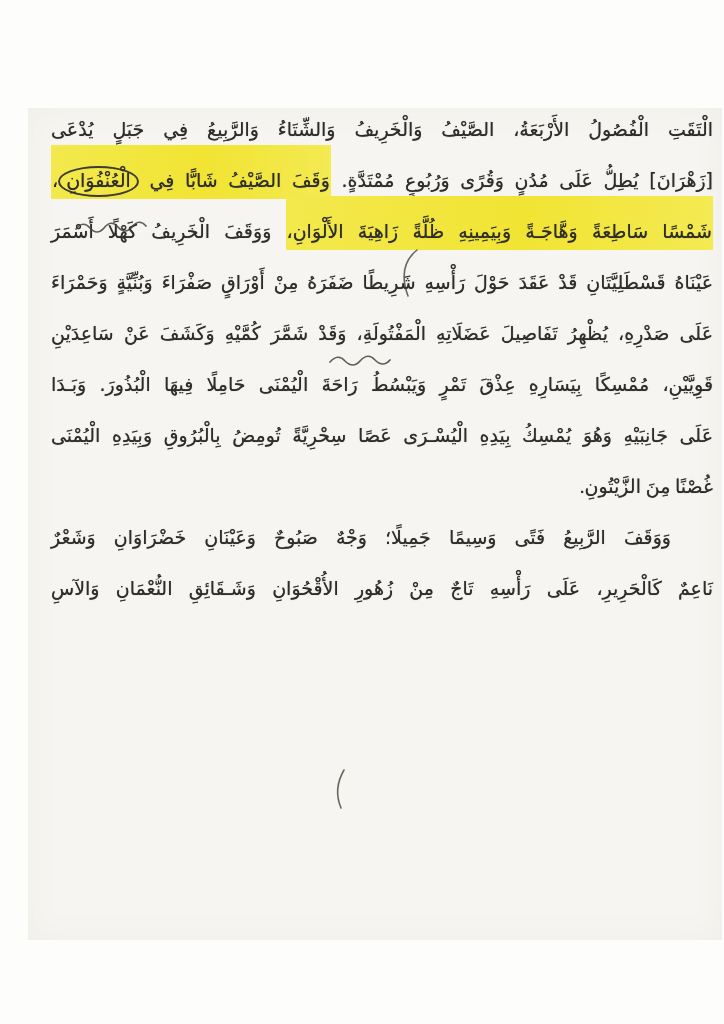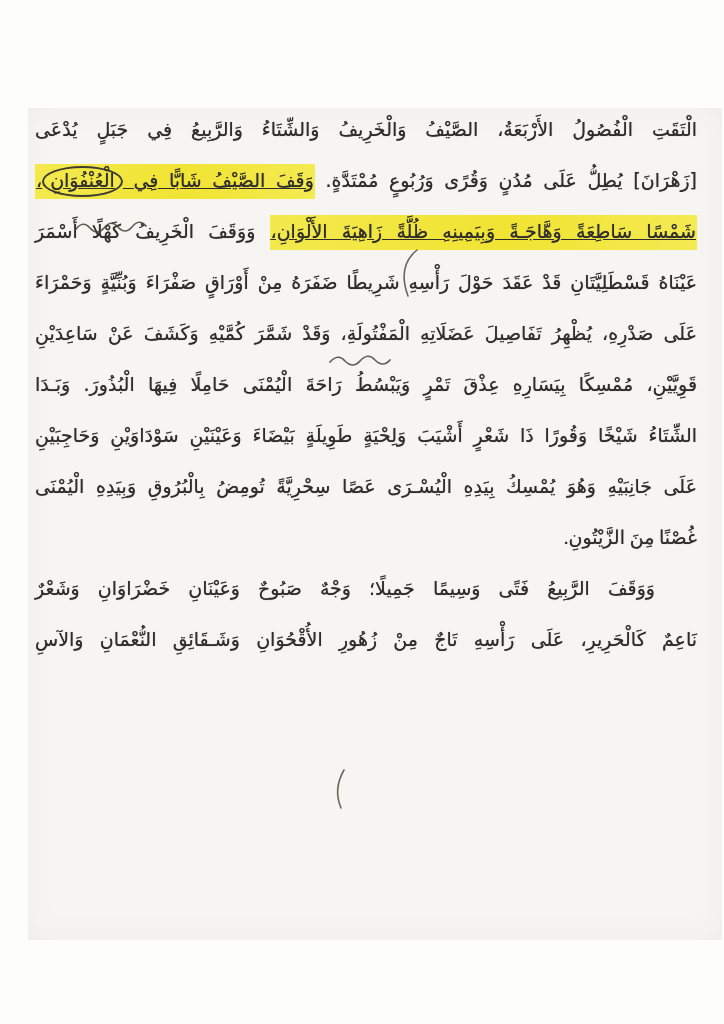--- a/index.html
+++ b/index.html
@@ -7,39 +7,38 @@
     width:724px;height:1024px;position:relative;overflow:hidden;
     background:#fdfdfc;
     font-family:"DejaVu Sans", sans-serif;
   }
   .scan{
     position:absolute;left:28px;top:108px;width:694px;height:832px;
     background:#f6f5f1;
     box-shadow:inset 0 0 30px rgba(120,115,100,0.06);
   }
   .text-block{
-    position:absolute;top:104px;right:27px;width:662px;
+    position:absolute;top:104px;right:11px;width:662px;
     direction:rtl;
     font-size:19px;line-height:51px;
     color:#2e2d2b;
     text-shadow:0 0 0.7px rgba(46,45,43,0.75);
     filter:blur(0.25px);
   }
   .line{
     height:51px;
     text-align:justify;
     text-align-last:justify;
     white-space:nowrap;
   }
   .line.indent{padding-right:42px;}
   .line.para-end{text-align-last:right;font-family:Liberation Serif, serif;}
   .hl{
     background:linear-gradient(90deg,#f3e94d 0%,#f1e433 55%,#f4ea52 100%);
-    padding:5px 1px 8px;
-    text-decoration:underline;
+    padding:24px 1px 8px;
   }
   .circ{
     border:1.5px solid #504c40;
     border-radius:50%;
     padding:1px 6px 4px;
     background:transparent;
   }
   .circ.strong{border-width:2px;border-color:#3f3c33;}
   .pen-overlay{
     position:absolute;left:0;top:0;width:724px;height:1024px;
@@ -56,21 +55,20 @@
 
   <div class="line"><span>[زَهْرَانَ] يُطِلُّ عَلَى مُدُنٍ وَقُرًى وَرُبُوعٍ مُمْتَدَّةٍ. </span><span class="hl"><span>وَقَفَ الصَّيْفُ شَابًّا فِي </span><span class="circ strong">الْعُنْفُوَانِ</span><span>،</span></span></div>
 
 
 
   <div class="line"><span class="hl">شَمْسًا سَاطِعَةً وَهَّاجَـةً وَبِيَمِينِهِ ظُلَّةً زَاهِيَةَ الأَلْوَانِ،</span><span> وَوَقَفَ الْخَرِيفُ كَهْلًا أَسْمَرَ</span></div>
 
   <div class="line"><span>عَيْنَاهُ قَسْطَلِيَّتَانِ قَدْ عَقَدَ حَوْلَ رَأْسِهِ شَرِيطًا ضَفَرَهُ مِنْ أَوْرَاقٍ صَفْرَاءَ وَبُنِّيَّةٍ وَحَمْرَاءَ</span></div>
   <div class="line"><span>عَلَى صَدْرِهِ، يُظْهِرُ تَفَاصِيلَ عَضَلَاتِهِ الْمَفْتُولَةِ، وَقَدْ شَمَّرَ كُمَّيْهِ وَكَشَفَ عَنْ سَاعِدَيْنِ</span></div>
   <div class="line"><span>قَوِيَّيْنِ، مُمْسِكًا بِيَسَارِهِ عِذْقَ تَمْرٍ وَيَبْسُطُ رَاحَةَ الْيُمْنَى حَامِلًا فِيهَا الْبُذُورَ. وَبَـدَا</span></div>
-  <div class="line"><span>الشِّتَاءُ شَيْخًا وَقُورًا ذَا شَعْرٍ أَشْيَبَ وَلِحْيَةٍ طَوِيلَةٍ بَيْضَاءَ وَعَيْنَيْنِ سَوْدَاوَيْنِ وَحَاجِبَيْنِ</span></div>
   <div class="line"><span>عَلَى جَانِبَيْهِ وَهُوَ يُمْسِكُ بِيَدِهِ الْيُسْـرَى عَصًا سِحْرِيَّةً تُومِضُ بِالْبُرُوقِ وَبِيَدِهِ الْيُمْنَى</span></div>
   <div class="line para-end"><span>غُصْنًا مِنَ الزَّيْتُونِ.</span></div>
 
   <div class="line indent"><span>وَوَقَفَ الرَّبِيعُ فَتًى وَسِيمًا جَمِيلًا؛ وَجْهٌ صَبُوحٌ وَعَيْنَانِ خَضْرَاوَانِ وَشَعْرٌ</span></div>
   <div class="line"><span>نَاعِمٌ كَالْحَرِيرِ، عَلَى رَأْسِهِ تَاجٌ مِنْ زُهُورِ الأُقْحُوَانِ وَشَـقَائِقِ النُّعْمَانِ وَالآسِ</span></div>
 </div>
 
 <svg class="pen-overlay" viewBox="0 0 724 1024" xmlns="http://www.w3.org/2000/svg">
   <path d="M76 229 q7 -9 14 -1 q7 8 14 0 q7 -9 14 -1 q7 8 14 0 q7 -9 14 -1" fill="none" stroke="#45433a" stroke-width="1.7" stroke-linecap="round" opacity="0.85"></path>
   <path d="M417 250 q-20 16 -9 46" fill="none" stroke="#45433a" stroke-width="1.6" stroke-linecap="round" opacity="0.8"></path>

